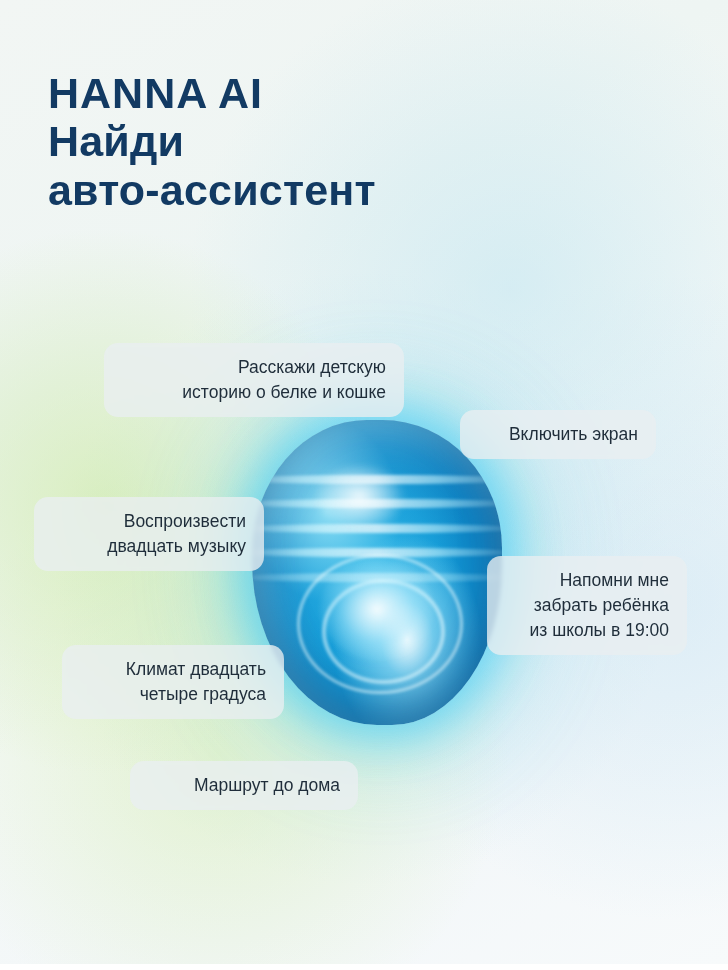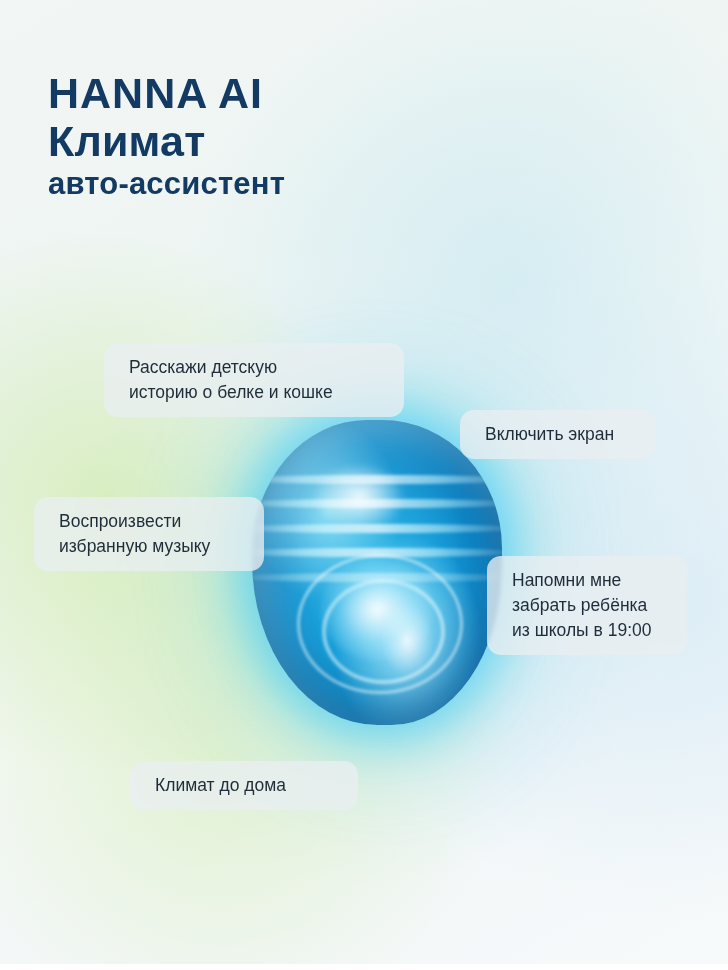--- a/index.html
+++ b/index.html
@@ -42,21 +42,21 @@
   }
   #title-main {
     font-size: 43px;
     letter-spacing: 1px;
   }
   #title-sub1 {
     font-size: 43px;
     margin-top: 2px;
   }
   #title-sub2 {
-    font-size: 31px;
+    font-size: 43px;
     margin-top: 2px;
   }
 
   
   #orb-wrap {
     position: absolute;
     left: 252px;
     top: 420px;
     width: 250px;
     height: 310px;
@@ -127,42 +127,43 @@
   }
 
   
   .bubble {
     position: absolute;
     background: rgba(233, 238, 241, 0.78);
     border-radius: 14px;
     color: #1f2d3a;
     font-size: 17.5px;
     line-height: 1.42;
-    padding: 12px 25px;
+    padding: 12px 18px;
     box-sizing: border-box;
     white-space: pre-line;
     backdrop-filter: blur(2px);
+    text-align: right;
   }
 
   #bubble-story  { left: 104px; top: 343px; width: 300px; }
   #bubble-screen { left: 460px; top: 410px; width: 196px; }
   #bubble-music  { left: 34px;  top: 497px; width: 230px; }
   #bubble-remind { left: 487px; top: 556px; width: 200px; }
   #bubble-climate{ left: 62px;  top: 645px; width: 222px; }
   #bubble-route  { left: 130px; top: 761px; width: 228px; }
   #bubble-places { left: 430px; top: 735px; width: 225px; }
 </style>
 </head>
 <body>
 
 <div id="poster">
 
   <div id="heading">
     <div class="title-line" id="title-main">HANNA AI</div>
-    <div class="title-line" id="title-sub1">Климат</div>
+    <div class="title-line" id="title-sub1">Найди</div>
     <div class="title-line" id="title-sub2">авто-ассистент</div>
   </div>
 
   <div id="orb-wrap">
     <div id="orb-glow"></div>
     <div id="orb">
       <div class="orb-band" style="top:18%;"></div>
       <div class="orb-band" style="top:26%;"></div>
       <div class="orb-band" style="top:34%;"></div>
       <div class="orb-band" style="top:42%;"></div>
@@ -171,19 +172,21 @@
       <div class="orb-swirl" style="left:28%; top:52%; width:46%; height:32%; border-width:4px;"></div>
       <div id="orb-hl"></div>
       <div id="orb-core"></div>
     </div>
   </div>
 
   <div class="bubble" id="bubble-story">Расскажи детскую
 историю о белке и кошке</div>
   <div class="bubble" id="bubble-screen">Включить экран</div>
   <div class="bubble" id="bubble-music">Воспроизвести
-избранную музыку</div>
+двадцать музыку</div>
   <div class="bubble" id="bubble-remind">Напомни мне
 забрать ребёнка
 из школы в 19:00</div>
-  <div class="bubble" id="bubble-route">Климат до дома</div>
+  <div class="bubble" id="bubble-climate">Климат двадцать
+четыре градуса</div>
+  <div class="bubble" id="bubble-route">Маршрут до дома</div>
 
 </div>
 
 </body></html>

